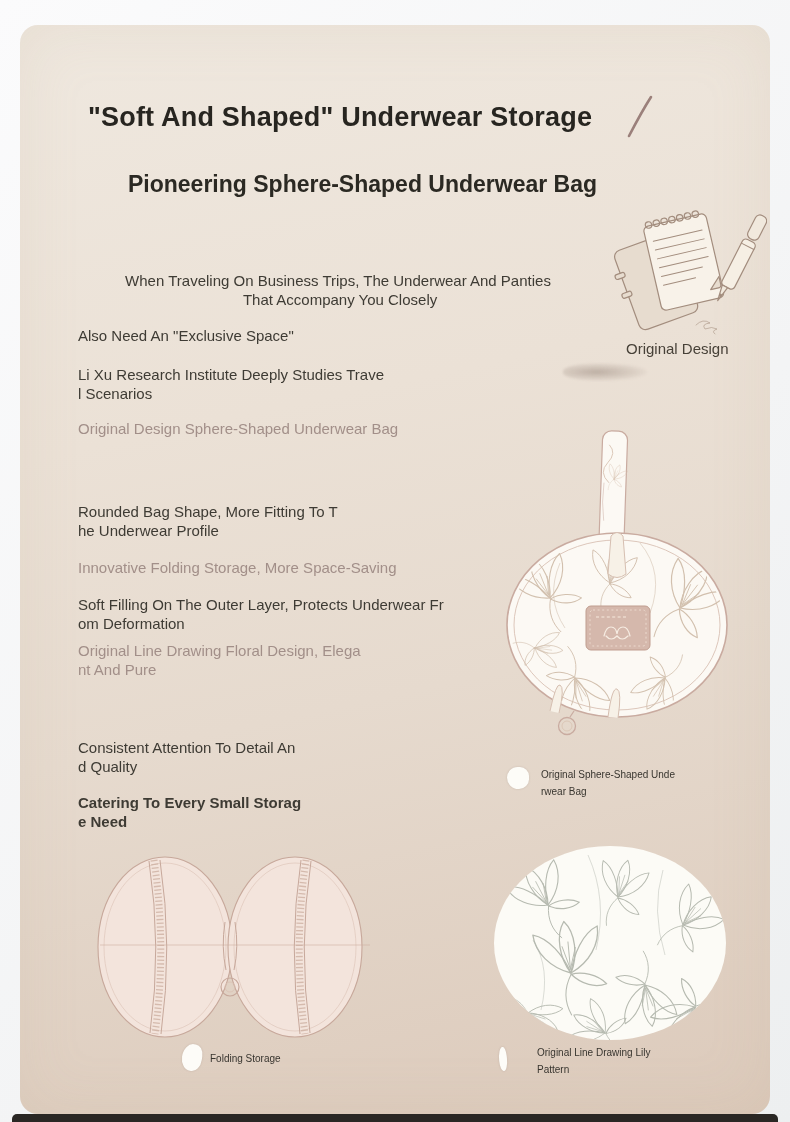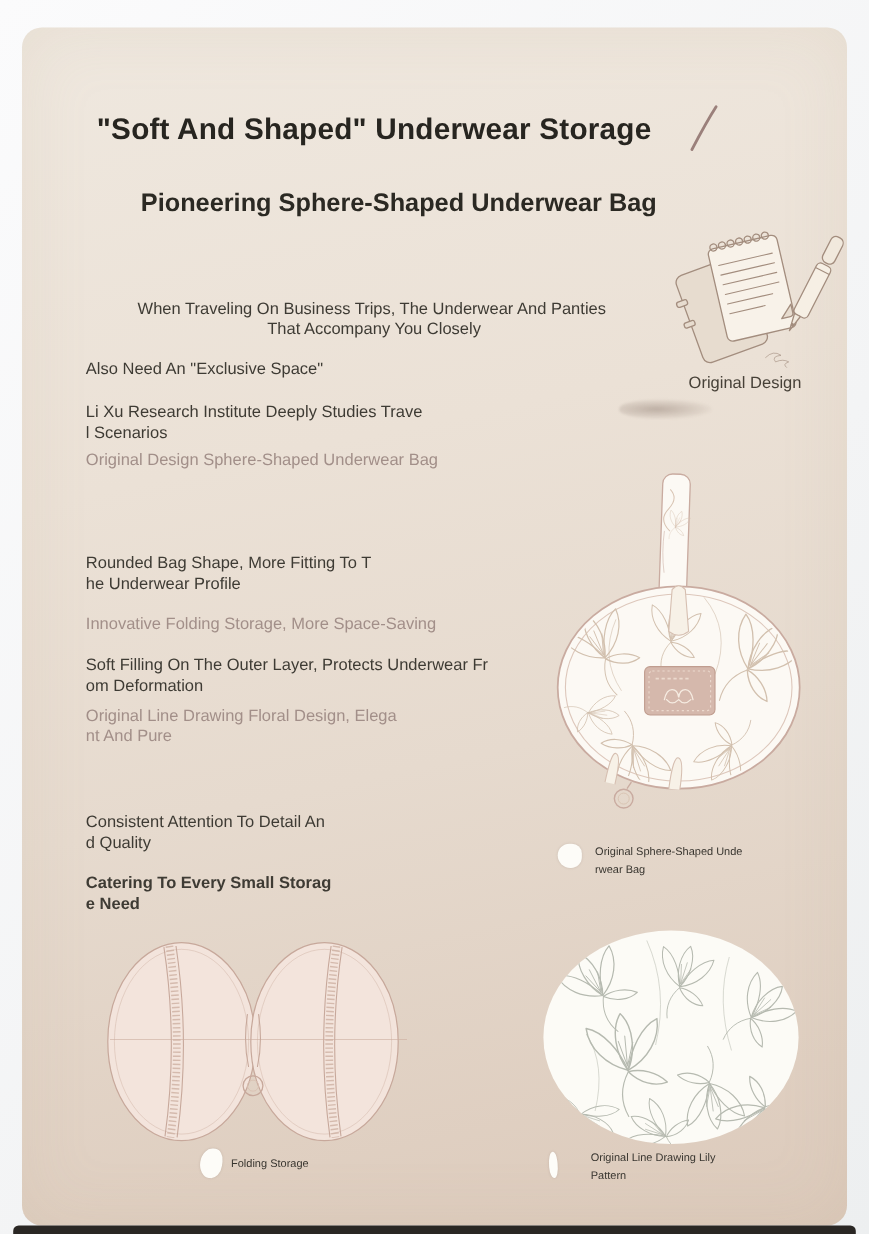--- a/index.html
+++ b/index.html
@@ -68,21 +68,21 @@
       <path d="M31,4 Q22,18 9,43" stroke="#8c6e6a" stroke-width="2.6" fill="none" stroke-linecap="round" opacity="0.85"></path>
     </svg>
 
     <div class="abs subtitle">Pioneering Sphere-Shaped Underwear Bag</div>
 
     <p class="abs body-text" style="left:58px; top:246px;text-align:center;">When Traveling On Business Trips, The Underwear And Panties
  That Accompany You Closely</p>
     <p class="abs body-text" style="left:58px; top:301px;">Also Need An "Exclusive Space"</p>
     <p class="abs body-text" style="left:58px; top:340px;">Li Xu Research Institute Deeply Studies Trave
 l Scenarios</p>
-    <p class="abs body-text accent-text" style="left:58px; top:384px;">Original Design Sphere-Shaped Underwear Bag</p>
+    <p class="abs body-text accent-text" style="left:58px; top:394px;">Original Design Sphere-Shaped Underwear Bag</p>
 
     <svg class="abs" style="left:592px; top:178px;" width="155" height="140" viewBox="0 0 155 140">
       <g stroke="#a38d7e" stroke-width="1.2" fill="none" stroke-linecap="round" stroke-linejoin="round">
         <g transform="rotate(-20 45 75)">
           <rect x="12" y="36" width="62" height="84" rx="7" fill="#e7dccf"></rect>
           <rect x="6" y="58" width="10" height="5" rx="2" fill="#e7dccf"></rect>
           <rect x="6" y="78" width="10" height="5" rx="2" fill="#e7dccf"></rect>
         </g>
         <g transform="rotate(-13 72 60)">
           <rect x="40" y="16" width="64" height="86" rx="5" fill="#f8f2e9"></rect>

